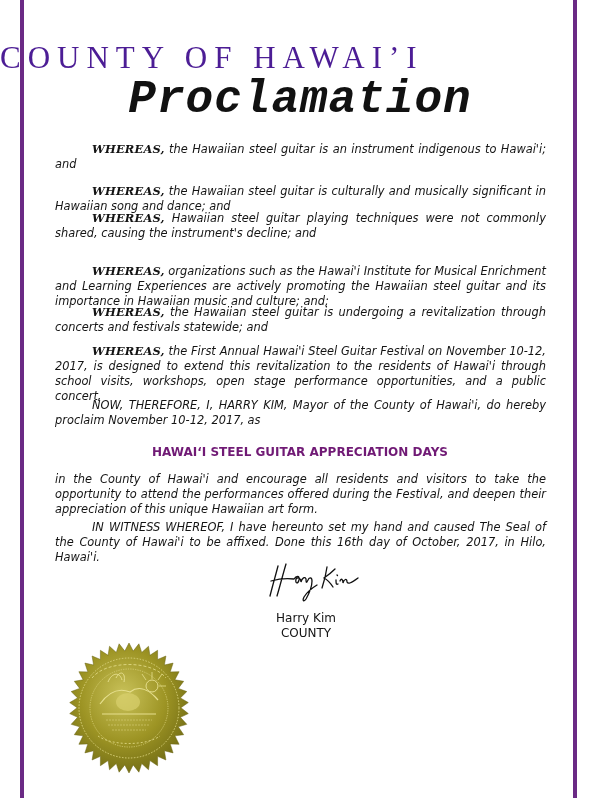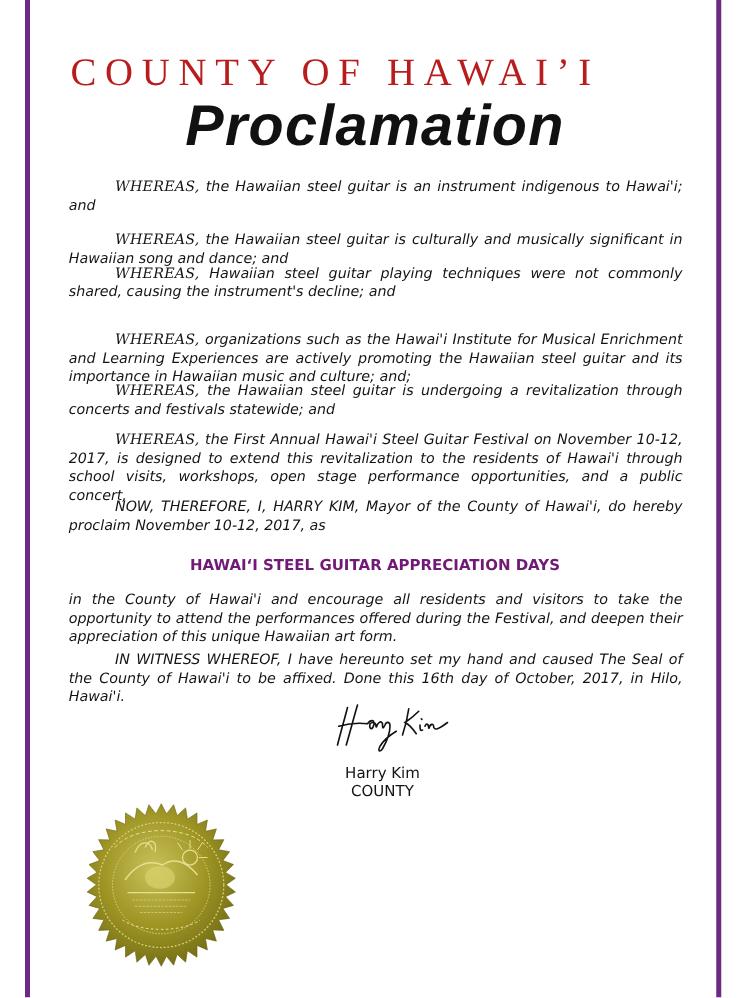--- a/index.html
+++ b/index.html
@@ -23,36 +23,36 @@
       background: #6b2a85;
     }
     .border-left { left: 20px; }
     .border-right { left: 573px; }
 
     .county-title {
       position: absolute;
       top: 40px;
       left: 0;
       width: 480px;
-      text-align: right;
+      text-align: left;
       font-family: "Liberation Serif", "DejaVu Serif", serif;
       font-size: 31px;
       letter-spacing: 7px;
-      color: #b91c1c;
+      color: #4c1d95;
       line-height: 36px;
       margin: 0;
       font-weight: normal;
     }
     .proclamation-title {
       position: absolute;
       top: 74px;
       left: 0;
       width: 600px;
       text-align: center;
-      font-family: Liberation Sans, sans-serif;
+      font-family: Liberation Mono, monospace;
       font-style: italic;
       font-weight: bold;
       font-size: 46px;
       line-height: 52px;
       color: #111111;
       margin: 0;
       letter-spacing: 1px;
     }
 
     .body-text {
@@ -66,21 +66,21 @@
       text-align: justify;
       color: #141414;
       margin: 0;
     }
     .body-text .indent {
       display: inline-block;
       width: 37px;
     }
     .whereas {
       font-family: "DejaVu Serif", serif;
-      font-weight: normal;
+      font-weight: bold;
       font-style: italic;
       letter-spacing: 0.2px;
     }
 
     .p1 { top: 142px; }
     .p2 { top: 184px; }
     .p3 { top: 211px; }
     .p4 { top: 264px; }
     .p5 { top: 305px; }
     .p6 { top: 344px; }

